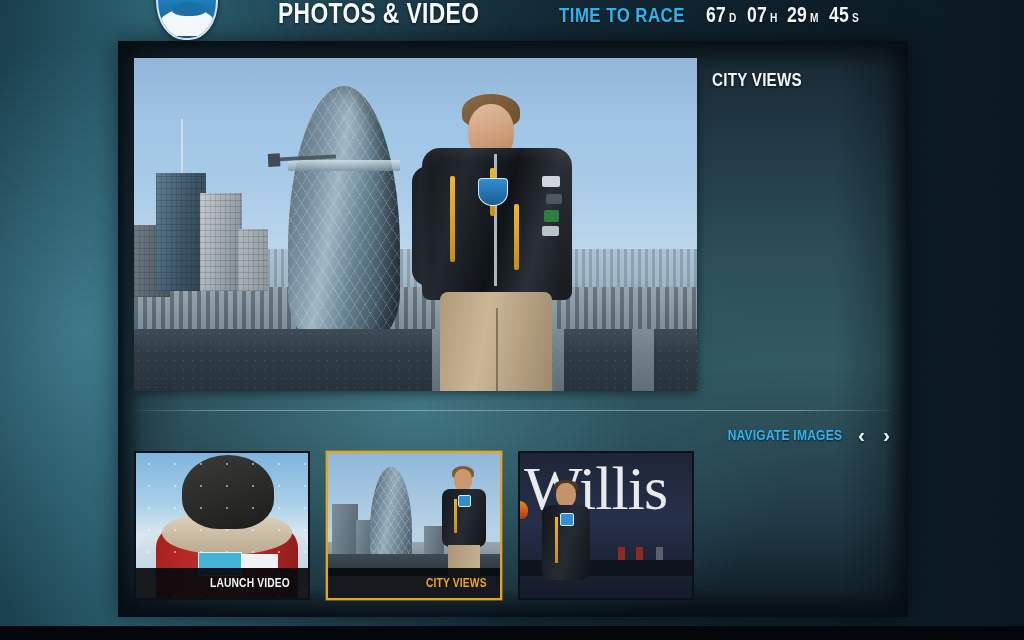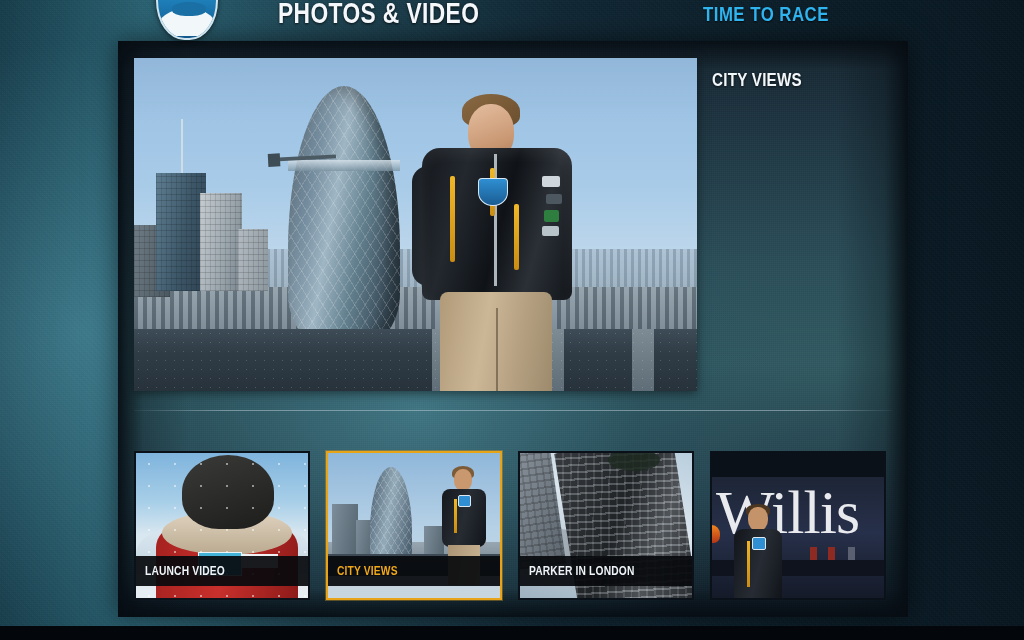--- a/index.html
+++ b/index.html
@@ -258,22 +258,22 @@
 
   
   .thumbs{ position:absolute; left:16px; top:410px; width:758px; display:flex; gap:16px; }
   .thumb{ position:relative; width:176px; cursor:pointer; }
   .thumb .frame{
     position:relative; width:176px; height:149px; overflow:hidden;
     background:#0b1118; border:2px solid transparent;
   }
   .thumb.active .frame{ border-color:#e8a317; box-shadow:0 0 0 1px rgba(232,163,23,.35); }
   .thumb .bar{
-    position:absolute; left:0; bottom:12px; width:100%; height:30px;
-    background:rgba(8,10,13,.93); display:flex; align-items:center; padding-left:9px;
+    position:absolute; left:0; bottom:0; width:100%; height:30px;
+    background:rgba(8,10,13,.93); display:flex; align-items:center; padding-left:9px;justify-content:flex-end;
   }
   .thumb .bar span{
     font-size:12.5px; font-weight:bold; color:#eef4f8; letter-spacing:.2px;
     transform:scaleX(.82); transform-origin:left center; white-space:nowrap;
   }
   .thumb.active .bar span{ color:#f0a81a; }
 
   
   .t-snow{ position:absolute; inset:0; background:linear-gradient(180deg,#7fb4dd 0%,#a8cfe8 34%,#d8e7f0 56%,#e7eef3 100%); }
   .t-snow .ridge{ position:absolute; left:0; right:0; bottom:24px; height:52px; background:linear-gradient(180deg,#dde9f1,#c2d5e2); border-radius:40% 30% 0 0 / 60% 50% 0 0; }
@@ -318,21 +318,21 @@
                      repeating-linear-gradient(100deg, rgba(235,240,245,.26) 0 2px, rgba(0,0,0,.22) 2px 8px); }
   .t-look .side{ position:absolute; left:-8px; top:-6px; width:46px; height:120px;
     background:linear-gradient(120deg,#8d969e,#5c656d); transform:rotate(-8deg); }
   .t-look .side::after{ content:""; position:absolute; inset:0; opacity:.5;
     background-image:repeating-linear-gradient(0deg, rgba(0,0,0,.35) 0 2px, transparent 2px 7px),
                      repeating-linear-gradient(90deg, rgba(0,0,0,.28) 0 2px, transparent 2px 7px); }
   .t-look .leaf{ position:absolute; left:88px; top:-4px; width:52px; height:22px; background:#1f2a22; border-radius:50%; opacity:.85; }
   .t-look .base{ position:absolute; left:0; bottom:26px; width:70px; height:44px; background:linear-gradient(100deg,#c2cbd2,#8e99a2); transform:skewY(9deg); }
 
   
-  .t-will{ position:absolute; inset:0; background:linear-gradient(180deg,#1d2536 0%,#27304a 46%,#141a28 100%);margin-top:24px; }
+  .t-will{ position:absolute; inset:0; background:linear-gradient(180deg,#1d2536 0%,#27304a 46%,#141a28 100%); }
   .t-will .wtext{
     position:absolute; left:4px; top:4px; width:100%;
     font-family:"Liberation Serif", serif; font-size:62px; color:#e8eaee;
     letter-spacing:-1px; line-height:1;
   }
   .t-will .desk{ position:absolute; left:0; right:0; bottom:22px; height:16px; background:#0e131d; }
   .t-will .obj{ position:absolute; bottom:38px; width:7px; height:13px; background:#8d2b22; }
   .t-will .o1{ left:98px; } .t-will .o2{ left:116px; } .t-will .o3{ left:136px; background:#5a6070; }
   .t-will .man2{ position:absolute; left:18px; top:30px; width:56px; height:97px; }
   .t-will .man2 .h{ position:absolute; left:18px; top:0; width:20px; height:24px; background:#c59369; border-radius:46%; }
@@ -354,20 +354,38 @@
         <div class="wave"></div>
         <div class="wave2"></div>
       </div>
 
     </div>
 
     <div class="page-title">PHOTOS &amp; VIDEO</div>
 
     <div class="countdown">
       <div class="ttr">TIME TO RACE</div>
+      <div class="clock">
+        <div class="unit">
+          <span class="num">67</span>
+          <span class="suf">D</span>
+        </div>
+        <div class="unit">
+          <span class="num">07</span>
+          <span class="suf">H</span>
+        </div>
+        <div class="unit">
+          <span class="num">29</span>
+          <span class="suf">M</span>
+        </div>
+        <div class="unit">
+          <span class="num">45</span>
+          <span class="suf">S</span>
+        </div>
+      </div>
     </div>
   </div>
 
   <div class="panel">
     <div class="panel-inner">
 
       <div class="hero">
         <div class="sky"></div>
         <div class="cityfar"></div>
         <div class="citylow"></div>
@@ -402,20 +420,25 @@
         </div>
         <div class="hero-overlay"></div>
       </div>
 
       <div class="caption">
         <div class="caption-title">CITY VIEWS</div>
       </div>
 
       <div class="divider"></div>
 
+      <div class="nav">
+        <div class="nav-label">NAVIGATE IMAGES</div>
+        <div class="arrow">‹</div>
+        <div class="arrow">›</div>
+      </div>
 
       <div class="thumbs">
 
         <div class="thumb">
           <div class="frame">
             <div class="t-snow">
               <div class="ridge"></div>
               <div class="coat"></div>
               <div class="fur"></div>
               <div class="hood"></div>
@@ -445,33 +468,20 @@
                 <div class="bg"></div>
                 <div class="p"></div>
               </div>
             </div>
             <div class="bar">
               <span>CITY VIEWS</span>
             </div>
           </div>
         </div>
 
-        <div class="thumb">
-          <div class="frame">
-            <div class="t-look">
-              <div class="base"></div>
-              <div class="side"></div>
-              <div class="tower"></div>
-              <div class="leaf"></div>
-            </div>
-            <div class="bar">
-              <span>PARKER IN LONDON</span>
-            </div>
-          </div>
-        </div>
 
         <div class="thumb">
           <div class="frame">
             <div class="t-will">
               <div class="wtext">Willis</div>
               <div class="desk"></div>
               <div class="obj o1"></div>
               <div class="obj o2"></div>
               <div class="obj o3"></div>
               <div class="man2">

